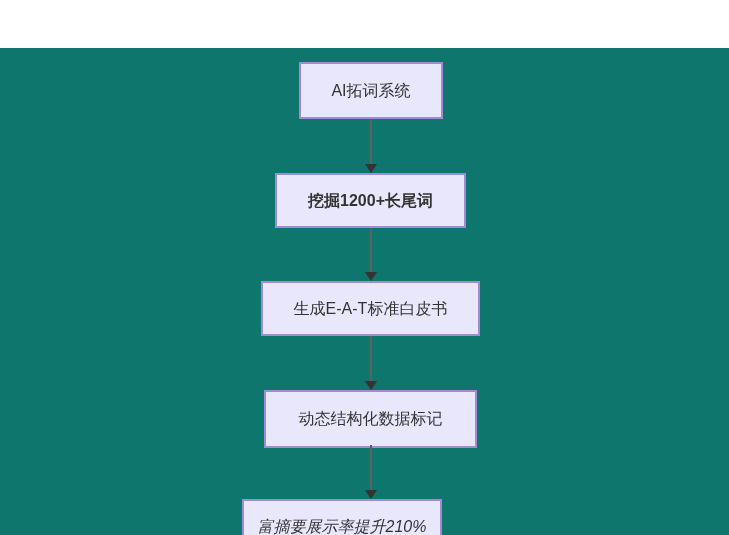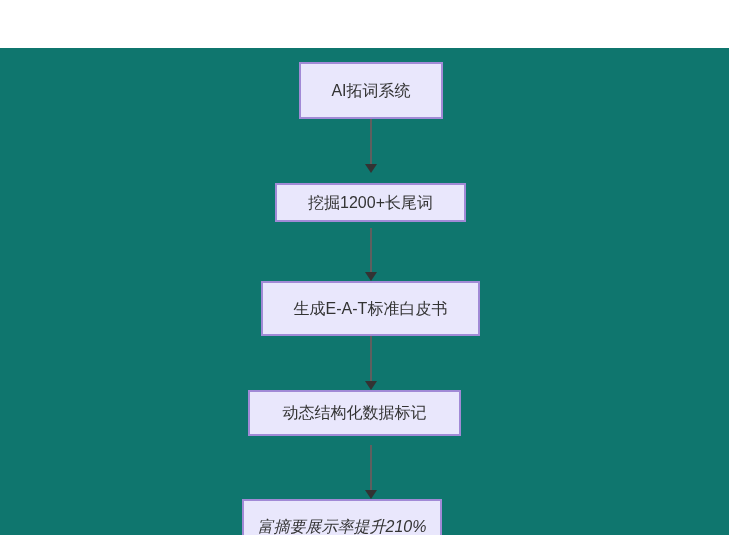--- a/index.html
+++ b/index.html
@@ -23,23 +23,23 @@
     display: flex;
     align-items: center;
     justify-content: center;
     color: #333333;
     font-size: 16px;
     line-height: 1.2;
     white-space: nowrap;
     text-align: center;
   }
   .flow-node.n1 { left: 299px; top: 14px;  width: 144px; height: 57px; }
-  .flow-node.n2 { left: 275px; top: 135px; width: 191px; height: 39px; }
+  .flow-node.n2 { left: 275px; top: 125px; width: 191px; height: 55px; font-weight: bold; }
   .flow-node.n3 { left: 261px; top: 233px; width: 219px; height: 55px; text-align: right; }
-  .flow-node.n4 { left: 248px; top: 342px; width: 213px; height: 46px; text-align: center; }
+  .flow-node.n4 { left: 264px; top: 342px; width: 213px; height: 58px; text-align: center; }
   .flow-node.n5 { left: 242px; top: 451px; width: 200px; height: 56px; font-style: italic; }
 
   .edge {
     position: absolute;
     left: 364px;           
     width: 13px;
     display: flex;
     flex-direction: column;
     align-items: center;
   }

